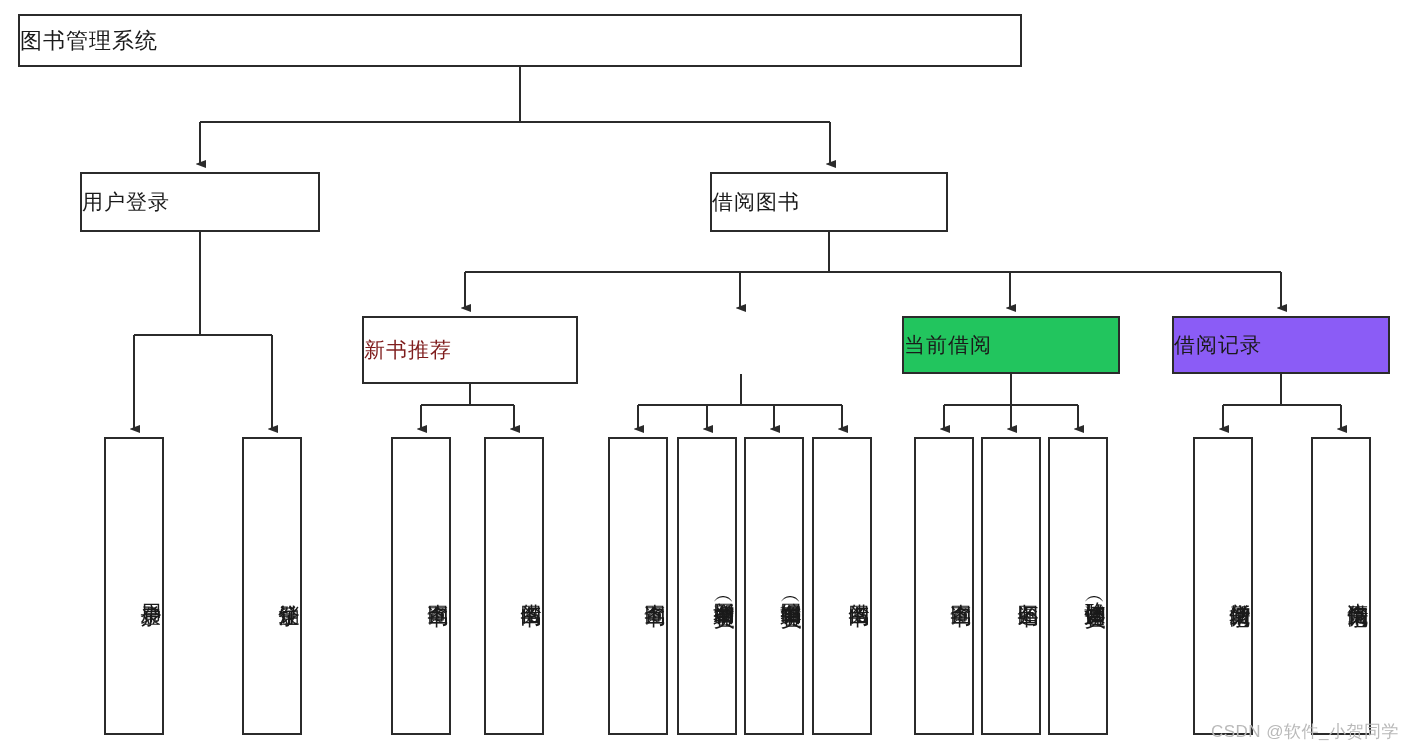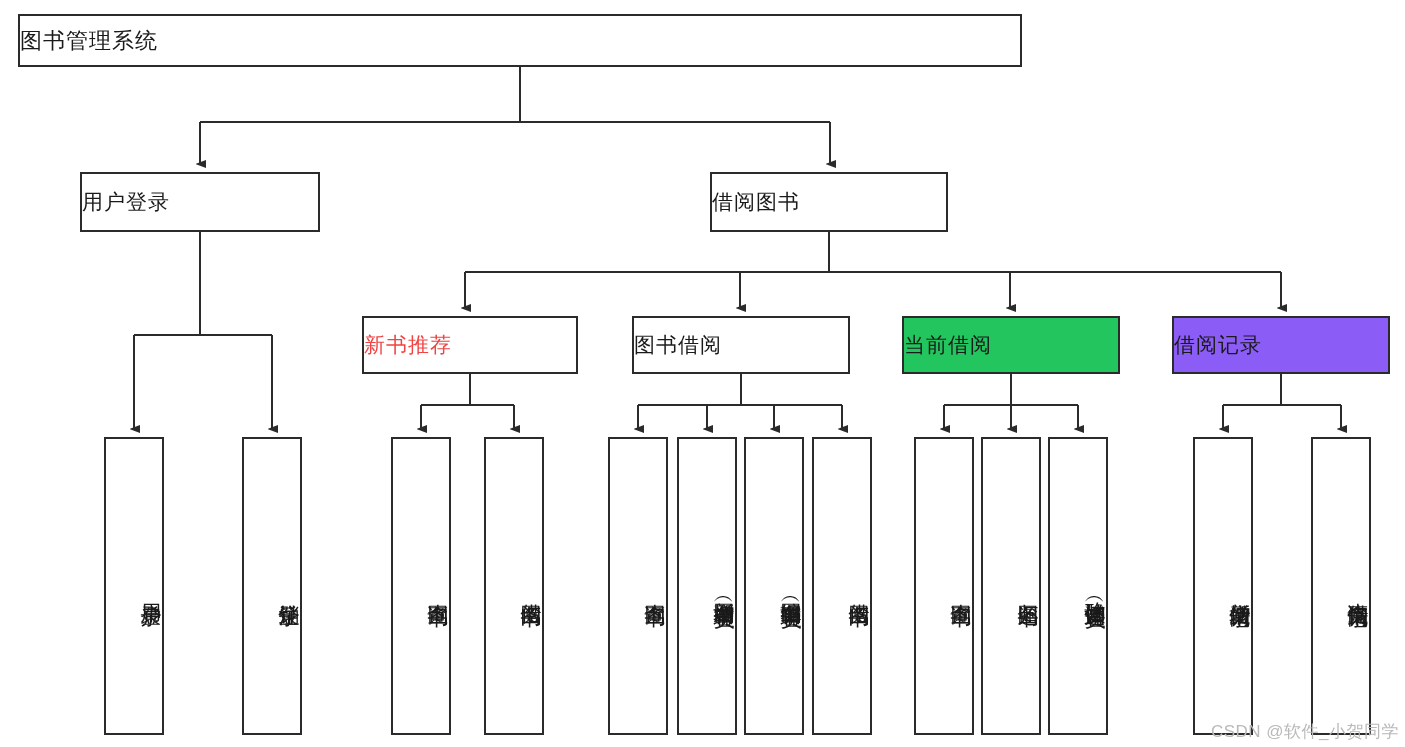--- a/index.html
+++ b/index.html
@@ -132,25 +132,22 @@
     <span>图书管理系统</span>
   </div>
 
   <div class="node h" style="left: 80px; top: 172px; width: 240px; height: 60px; border-color: rgb(43, 43, 43); background: rgb(255, 255, 255); color: rgb(26, 26, 26);">
     <span>用户登录</span>
   </div>
   <div class="node h" style="left: 710px; top: 172px; width: 238px; height: 60px; border-color: rgb(43, 43, 43); background: rgb(255, 255, 255); color: rgb(26, 26, 26);">
     <span>借阅图书</span>
   </div>
 
-  <div class="node h" style="left: 362px; top: 316px; width: 216px; height: 58px; border-color: rgb(43, 43, 43); background: rgb(255, 255, 255); color: #ef4444;">
+  <div class="node h" style="left: 362px; top: 316px; width: 216px; height: 68px; border-color: rgb(43, 43, 43); background: rgb(255, 255, 255); color: #7f1d1d;">
     <span>新书推荐</span>
-  </div>
-  <div class="node h" style="left: 632px; top: 316px; width: 218px; height: 58px; border-color: rgb(43, 43, 43); background: rgb(255, 255, 255); color: rgb(26, 26, 26);">
-    <span>图书借阅</span>
   </div>
   <div class="node h" style="left: 902px; top: 316px; width: 218px; height: 58px; border-color: rgb(43, 43, 43); background: #22c55e; color: rgb(26, 26, 26);">
     <span>当前借阅</span>
   </div>
   <div class="node h" style="left: 1172px; top: 316px; width: 218px; height: 58px; border-color: rgb(43, 43, 43); background: #8b5cf6; color: rgb(26, 26, 26);">
     <span>借阅记录</span>
   </div>
 
   <div class="node v" style="left: 104px; top: 437px; width: 60px; height: 298px; border-color: rgb(43, 43, 43); background: rgb(255, 255, 255); color: rgb(26, 26, 26);">
     <span class="vlabel">用户登录</span>

